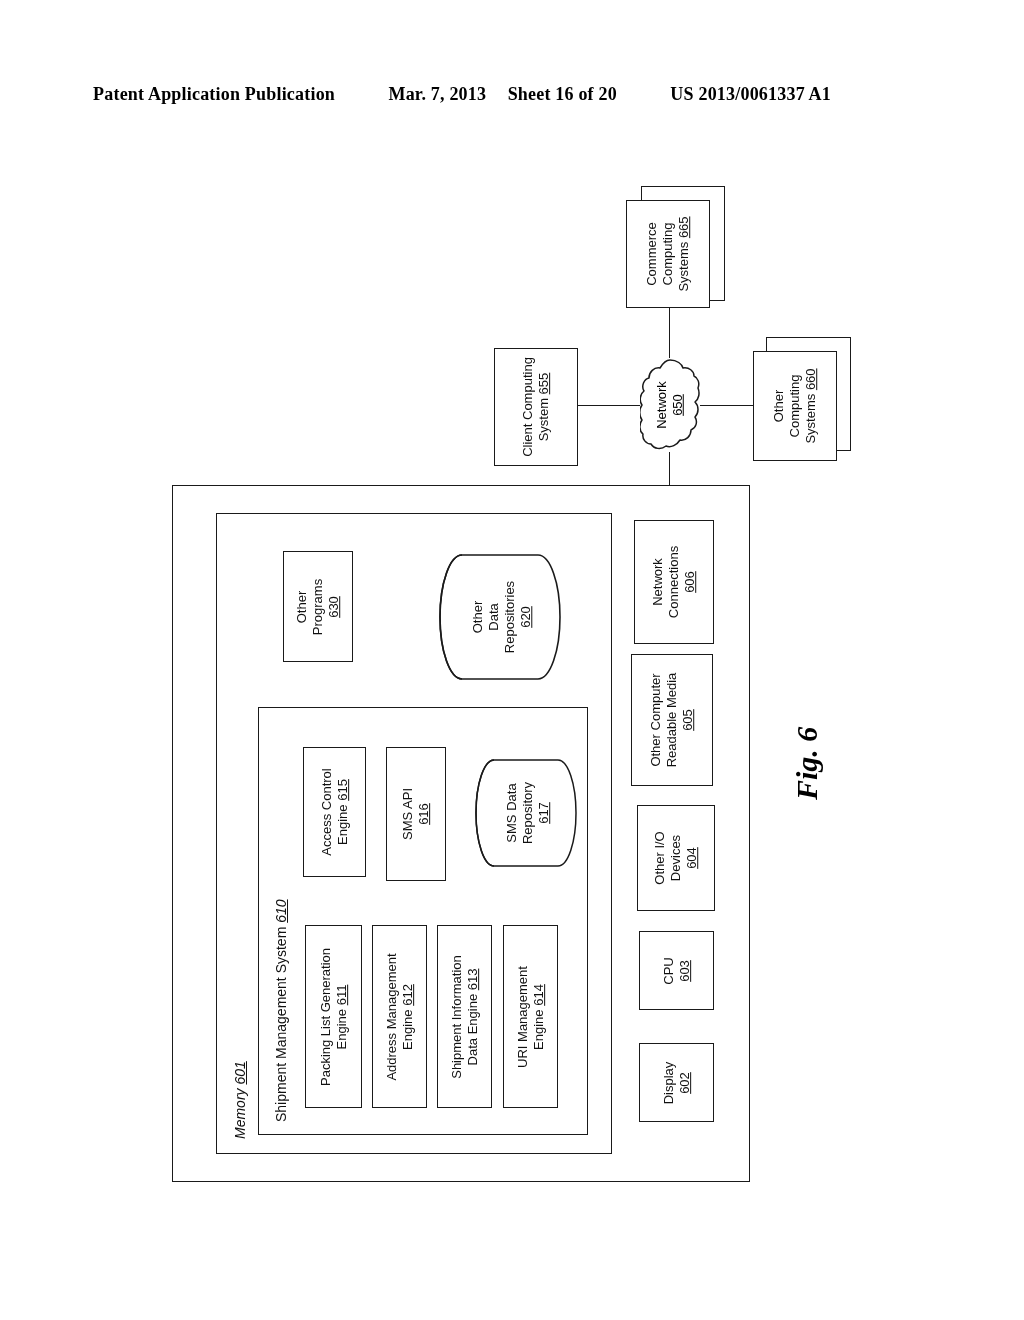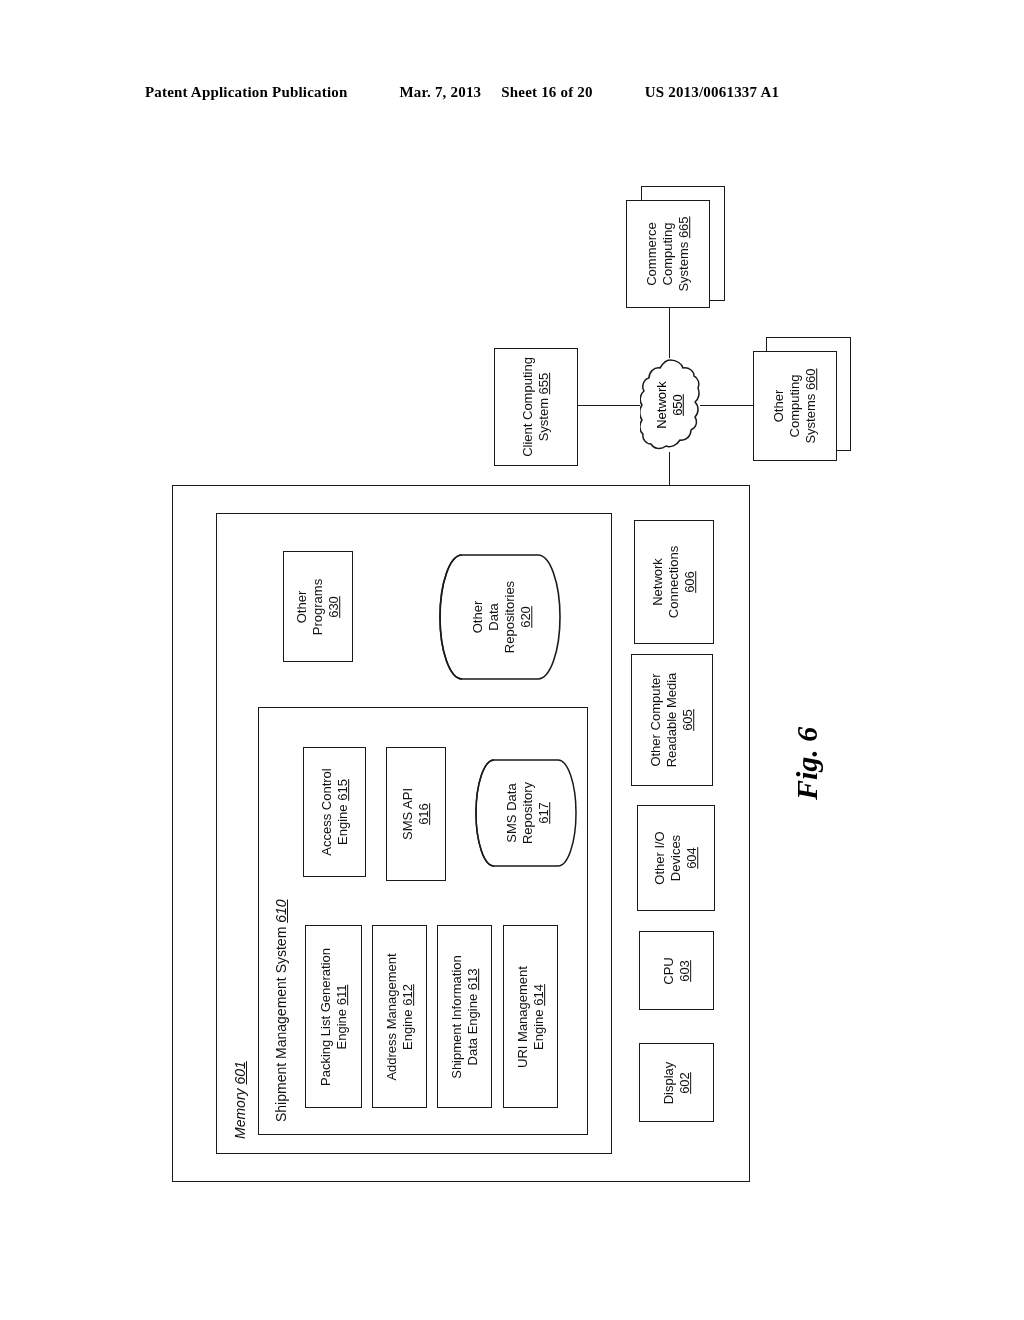--- a/index.html
+++ b/index.html
@@ -18,21 +18,21 @@
 
   
   #page-header {
     position: absolute;
     left: 0;
     top: 84px;
     width: 924px;
     text-align: center;
     font-family: "Liberation Serif", serif;
     font-weight: bold;
-    font-size: 15px;
+    font-size: 18px;
     letter-spacing: 0.2px;
     white-space: nowrap;
   }
   #page-header .hdr-seg { display: inline-block; }
   #page-header .gap-a { display: inline-block; width: 44px; }
   #page-header .gap-b { display: inline-block; width: 12px; }
   #page-header .gap-c { display: inline-block; width: 44px; }
 
   
   #fig-caption {

